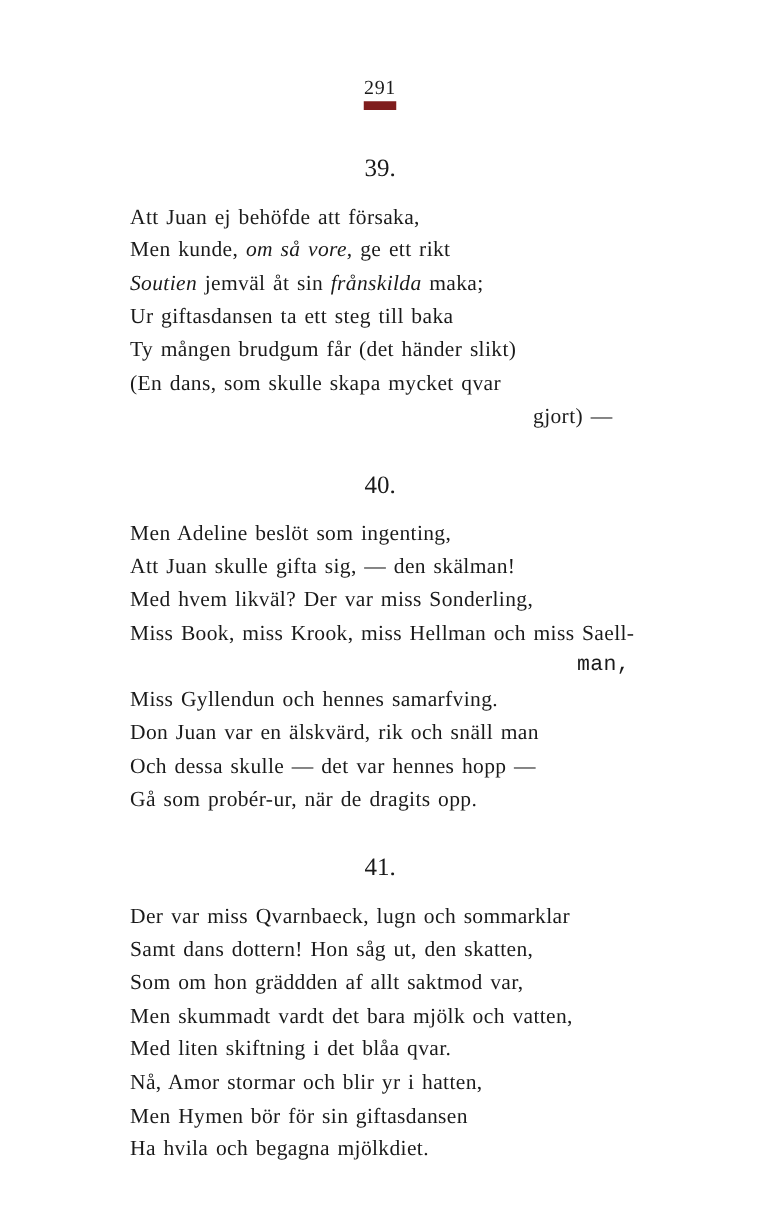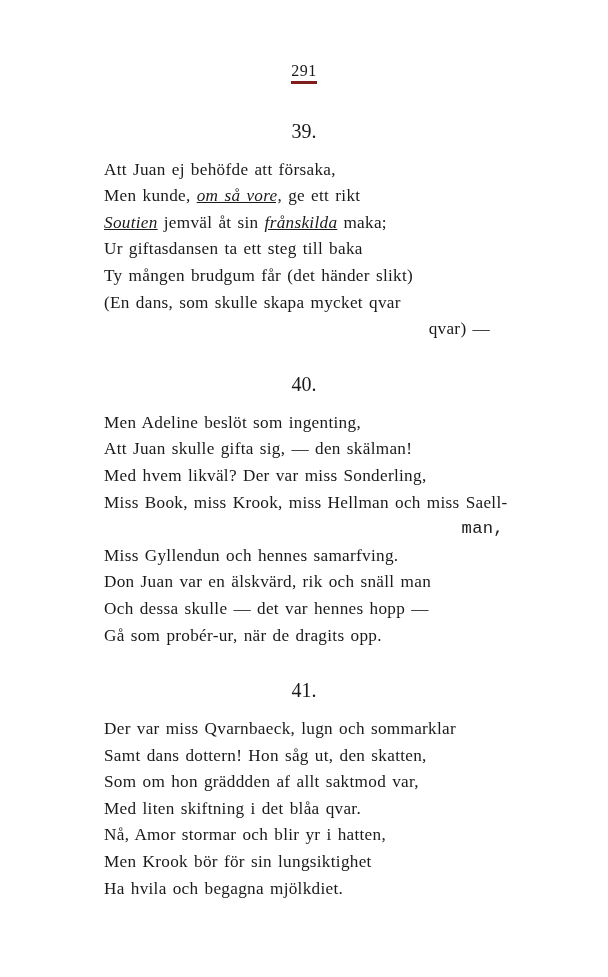--- a/index.html
+++ b/index.html
@@ -24,21 +24,21 @@
   }
   .page-number {
     text-align: center;
     font-size: 16px;
     letter-spacing: 0.5px;
     margin-top: 62px;
     position: relative;
   }
   .page-number .num {
     display: inline-block;
-    border-bottom: 3px solid #7f1d1d;
+    border-bottom: 7px solid #7f1d1d;
     padding-bottom: 1px;
     line-height: 1.1;
   }
   .stanza {
     margin: 0 0 0 0;
   }
   .stanza-number {
     text-align: center;
     font-size: 20px;
     margin-top: 30px;
@@ -64,41 +64,40 @@
     text-align: right;
     padding-right: 34px;
   }
   .line.runover-2 {
     text-align: right;
     padding-right: 20px;
     font-family: Liberation Mono, monospace;
   }
   .line i {
     font-style: italic;
-    text-decoration: underline;
   }
 </style>
 </head>
 <body>
 
 <div class="page">
   <div class="page-number">
     <span class="num">291</span>
   </div>
   <div id="stanzas-container">
       <div class="stanza">
         <div class="stanza-number">39.</div>
         <div class="lines">
           <div class="line"><span>Att Juan ej behöfde att försaka,</span></div>
           <div class="line"><span>Men kunde, </span><i>om så vore,</i><span> ge ett rikt</span></div>
           <div class="line"><i>Soutien</i><span> jemväl åt sin </span><i>frånskilda</i><span> maka;</span></div>
           <div class="line"><span>Ur giftasdansen ta ett steg till baka</span></div>
           <div class="line"><span>Ty mången brudgum får (det händer slikt)</span></div>
           <div class="line"><span>(En dans, som skulle skapa mycket qvar</span></div>
-          <div class="line runover"><span>qvar) —</span></div>
+          <div class="line runover"><span>gjort) —</span></div>
         </div>
       </div>
       <div class="stanza">
         <div class="stanza-number">40.</div>
         <div class="lines">
           <div class="line"><span>Men Adeline beslöt som ingenting,</span></div>
           <div class="line"><span>Att Juan skulle gifta sig, — den skälman!</span></div>
           <div class="line"><span>Med hvem likväl? Der var miss Sonderling,</span></div>
           <div class="line"><span>Miss Book, miss Krook, miss Hellman och miss Saell-</span></div>
           <div class="line runover-2"><span>man,</span></div>
@@ -107,20 +106,21 @@
           <div class="line"><span>Och dessa skulle — det var hennes hopp —</span></div>
           <div class="line"><span>Gå som probér-ur, när de dragits opp.</span></div>
         </div>
       </div>
       <div class="stanza">
         <div class="stanza-number">41.</div>
         <div class="lines">
           <div class="line"><span>Der var miss Qvarnbaeck, lugn och sommarklar</span></div>
           <div class="line"><span>Samt dans dottern! Hon såg ut, den skatten,</span></div>
           <div class="line"><span>Som om hon gräddden af allt saktmod var,</span></div>
+          <div class="line"><span>Men skummadt vardt det bara mjölk och vatten,</span></div>
           <div class="line"><span>Med liten skiftning i det blåa qvar.</span></div>
           <div class="line"><span>Nå, Amor stormar och blir yr i hatten,</span></div>
-          <div class="line"><span>Men Krook bör för sin lungsiktighet</span></div>
+          <div class="line"><span>Men Hymen bör för sin giftasdansen</span></div>
           <div class="line"><span>Ha hvila och begagna mjölkdiet.</span></div>
         </div>
       </div>
     </div>
 </div>
 
 </body></html>

